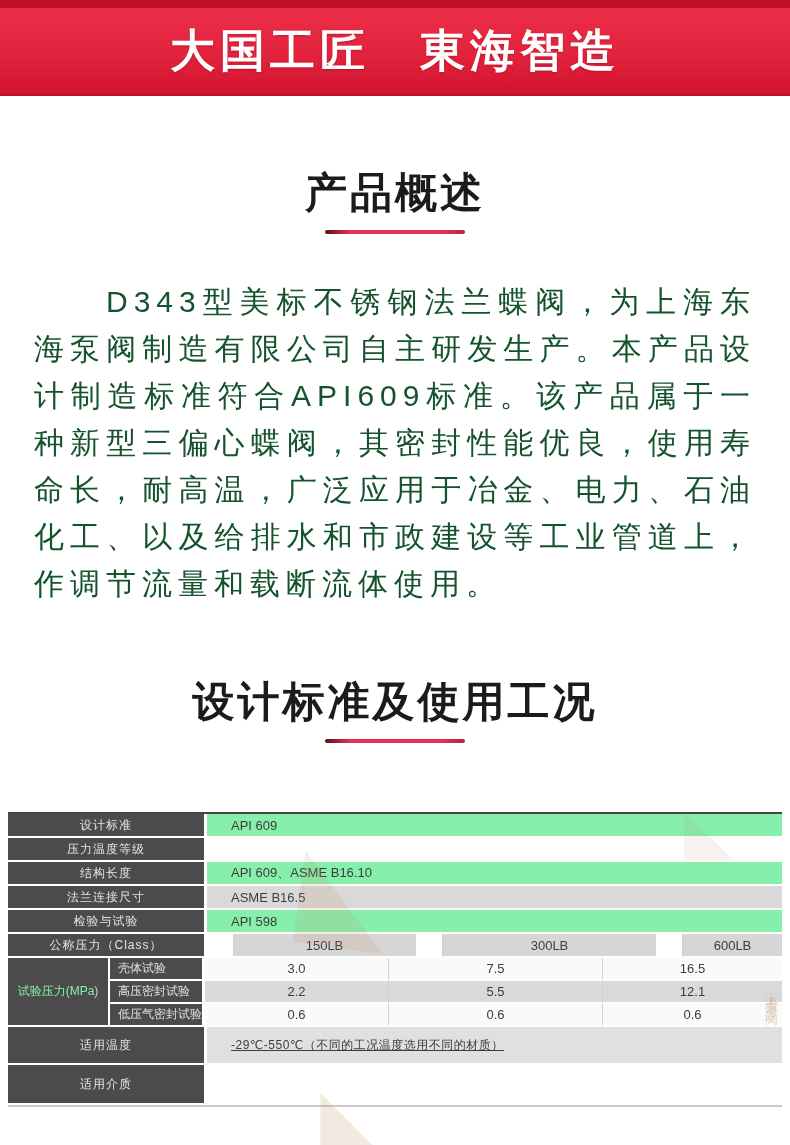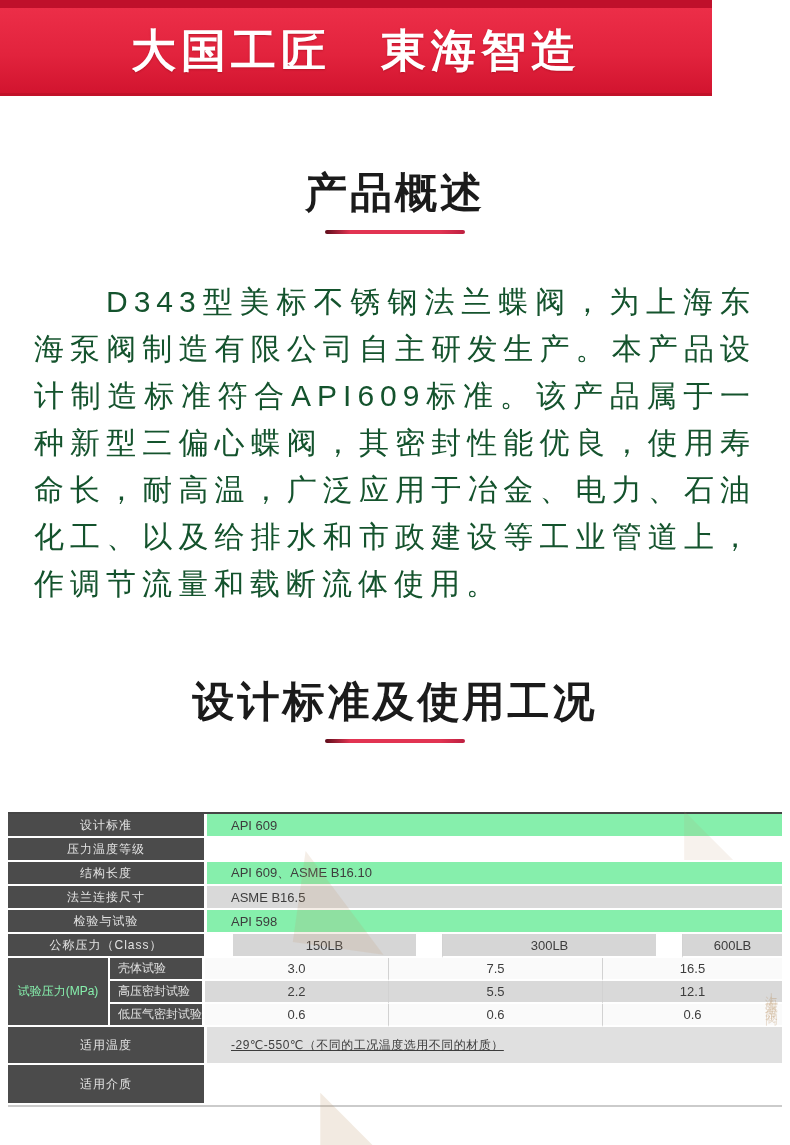--- a/index.html
+++ b/index.html
@@ -5,21 +5,21 @@
   * { box-sizing: border-box; margin: 0; padding: 0; }
   html, body {
     width: 790px; height: 1145px;
     background: #ffffff;
     font-family: "Liberation Sans", "DejaVu Sans", sans-serif;
     overflow: hidden;
     position: relative;
   }
 
   
-  .banner { width: 712px; height: 100px; position: relative; }
+  .banner { width: 790px; height: 100px; position: relative; }
   .banner-strip { height: 8px; background: #bf102b; }
   .banner-main {
     height: 88px;
     background: linear-gradient(180deg, #ec2e48 0%, #e2233d 55%, #d2142f 100%);
     border-bottom: 3px solid #c11129;
     display: flex; align-items: center; justify-content: center;
   }
   .banner-title {
     color: #ffffff; font-size: 45px; font-weight: 800;
     letter-spacing: 5px; line-height: 1;

